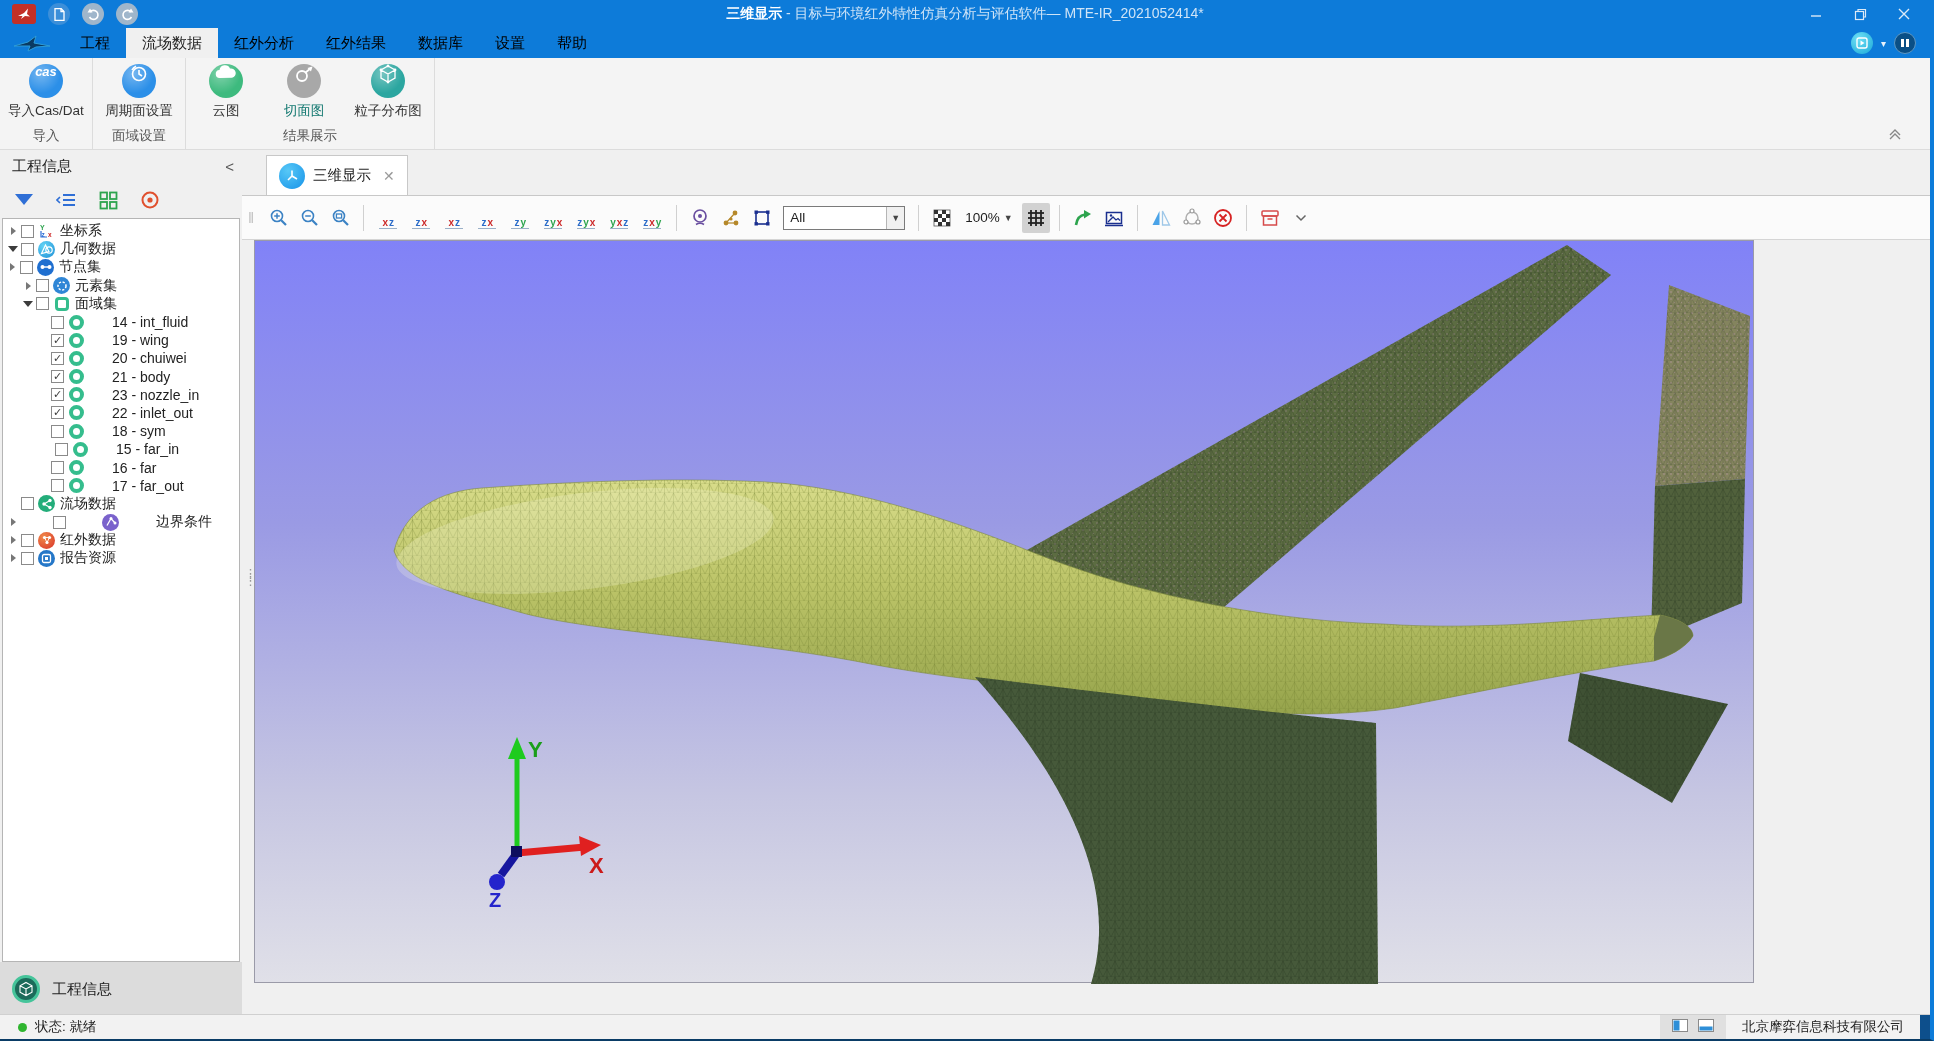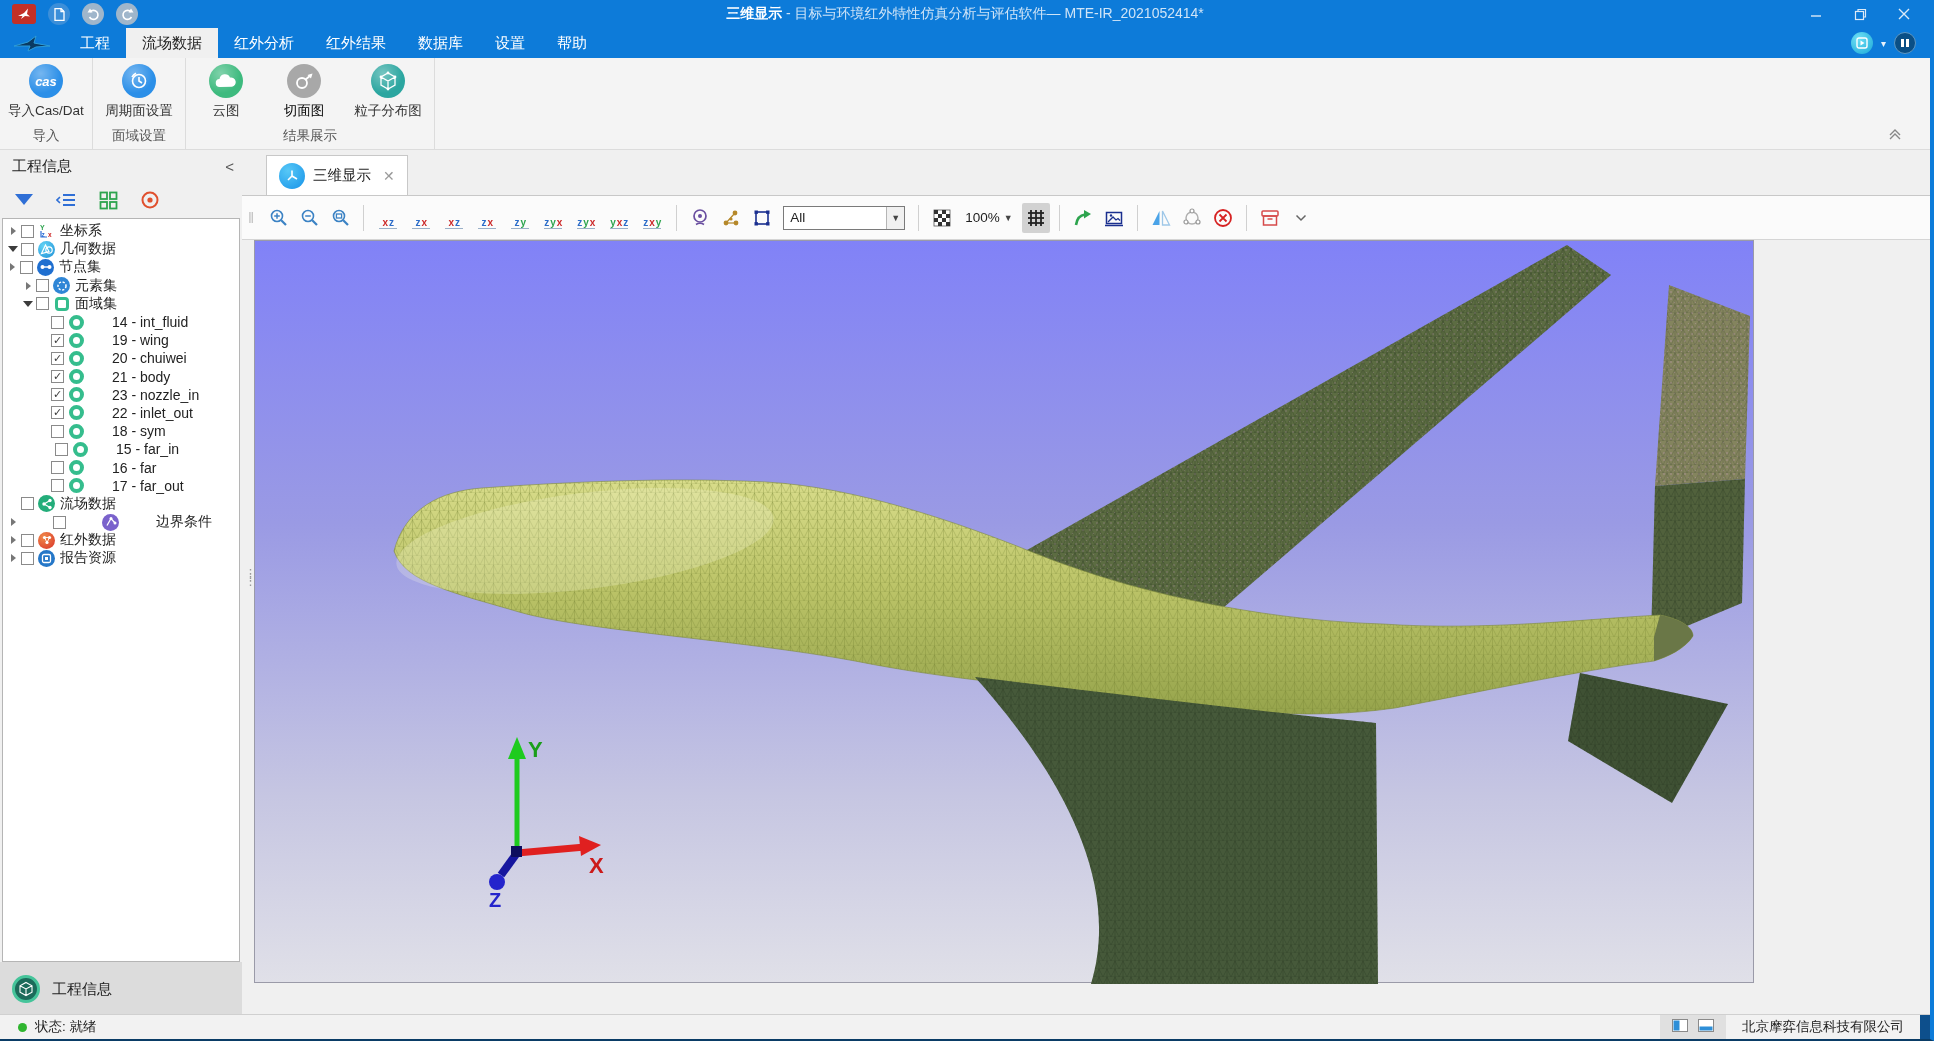--- a/index.html
+++ b/index.html
@@ -16,37 +16,37 @@
   .qbtn.gray { width:22px; height:22px; border-radius:50%; background:#9fb6cb; }
   .title-text { position:absolute; left:0; right:0; text-align:center; color:#cfe4f7; font-size:14px; pointer-events:none; }
   .title-text b { color:#ffffff; font-weight:bold; }
   .winbtns { position:absolute; right:4px; top:0; height:28px; display:flex; }
   .wbtn { width:44px; height:28px; display:flex; align-items:center; justify-content:center; }
 
   
   .menubar { position:absolute; left:0; top:28px; right:0; height:30px; background:#0d7bd9; display:flex; align-items:stretch; }
   .logo { width:64px; display:flex; align-items:center; justify-content:center; }
   .menu-items { display:flex; align-items:stretch; }
-  .mitem { padding:0 16px; color:#ffffff; display:flex; align-items:center; font-size:15px; cursor:default; }
+  .mitem { padding:0 16px; color:#000000; display:flex; align-items:center; font-size:15px; cursor:default; }
   .mitem.active { background:#f0f0f0; color:#222; }
   .menu-right { margin-left:auto; display:flex; align-items:center; gap:8px; padding-right:14px; }
   .mr-circ { width:22px; height:22px; border-radius:50%; display:flex; align-items:center; justify-content:center; }
   .mr-run { background:radial-gradient(circle at 35% 30%, #6fe0f5, #19a8d8); }
   .mr-book { background:#0a4f86; border:1px solid #5e97c2; }
   .mr-caret { color:#e8f2fb; font-size:10px; }
 
   
   .ribbon { position:absolute; left:0; top:58px; right:0; height:92px; background:#f4f4f4; border-bottom:1px solid #dcdcdc; display:flex; }
   .rgroup { display:flex; flex-direction:column; border-right:1px solid #dcdcdc; padding:4px 2px 0 2px; }
   .rbuttons { display:flex; flex:1; align-items:flex-start; justify-content:center; gap:2px; }
   .rbtn { display:flex; flex-direction:column; align-items:center; width:76px; padding-top:2px; cursor:default; }
   .rbtn.wide { width:88px; }
-  .ricon-circle { width:34px; height:34px; border-radius:50%; display:flex; align-items:center; justify-content:center; color:#fff; font-size:13px; }
+  .ricon-circle { width:34px; height:34px; border-radius:50%; display:flex; align-items:flex-start; justify-content:center; color:#fff; font-size:13px; }
   .rlabel { margin-top:4px; font-size:13.5px; color:#333; white-space:nowrap; }
-  .rbtn.disabled .rlabel { color:#000000; }
+  .rbtn.disabled .rlabel { color:#0f766e; }
   .rglabel { height:24px; text-align:center; font-size:13.5px; color:#555; line-height:22px; }
   .ribbon-collapse { position:absolute; right:28px; top:128px; color:#888; }
 
   
   .left-panel { position:absolute; left:0; top:150px; width:242px; height:866px; background:#f0f0f0; }
   .lp-header { height:32px; display:flex; align-items:center; padding:0 8px 0 12px; font-size:15px; color:#222; }
   .lp-collapse { margin-left:auto; color:#555; font-size:15px; cursor:default; }
   .lp-tools { height:36px; display:flex; align-items:center; gap:18px; padding-left:12px; }
   .lp-tool { width:24px; height:24px; display:flex; align-items:center; justify-content:center; cursor:default; }
   .tree { position:absolute; left:2px; right:2px; top:68px; bottom:54px; background:#fff; border:1px solid #b5b5b5; overflow:hidden; padding-top:3px; }

